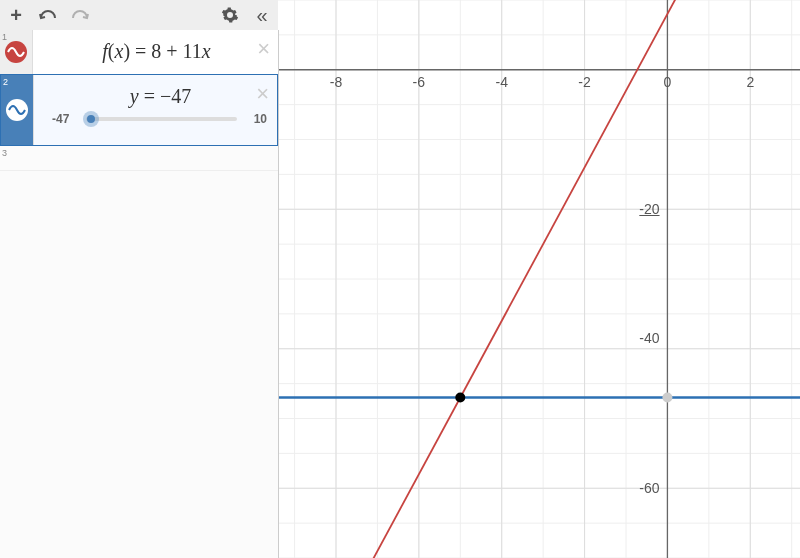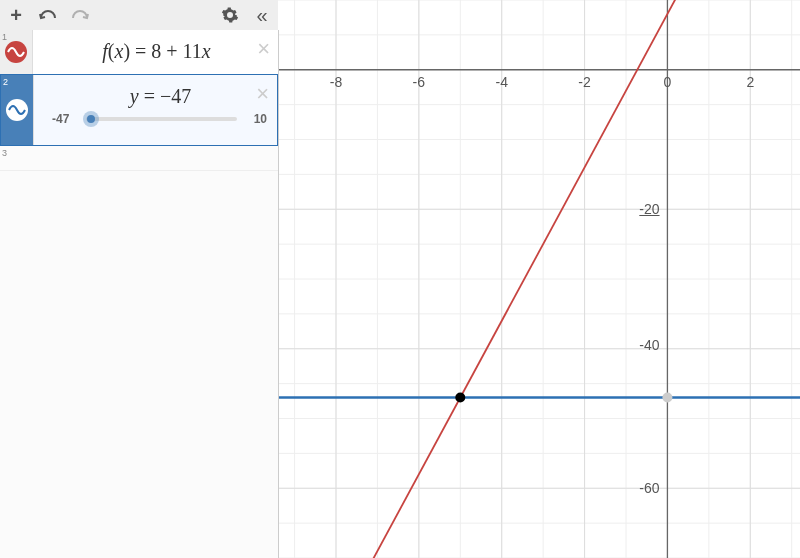--- a/index.html
+++ b/index.html
@@ -296,16 +296,16 @@
       <circle cx="389.4285714285714" cy="397.57500000000005" r="5" fill="#cccccc"></circle>
     </svg>
   <div id="axis-labels">
       <div class="axis-label" style="left: 58px; top: 81.75px;">-8</div>
       <div class="axis-label" style="left: 140.857px; top: 81.75px;">-6</div>
       <div class="axis-label" style="left: 223.714px; top: 81.75px;">-4</div>
       <div class="axis-label" style="left: 306.571px; top: 81.75px;">-2</div>
       <div class="axis-label" style="left: 389.429px; top: 81.75px;">0</div>
       <div class="axis-label" style="left: 472.286px; top: 81.75px;">2</div>
       <div class="axis-label" style="left: 371.429px; top: 209.25px; text-decoration: underline;">-20</div>
-      <div class="axis-label" style="left: 371.429px; top: 345px;">-40</div>
+      <div class="axis-label" style="left: 371.429px; top: 338px;">-40</div>
       <div class="axis-label" style="left: 371.429px; top: 488.25px; text-align: center;">-60</div>
     </div>
 </div>
 
 </body></html>

